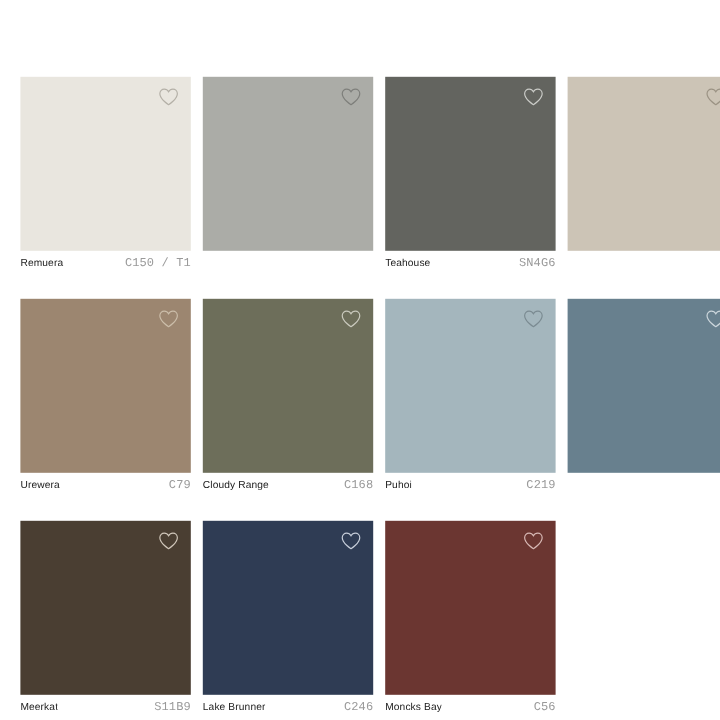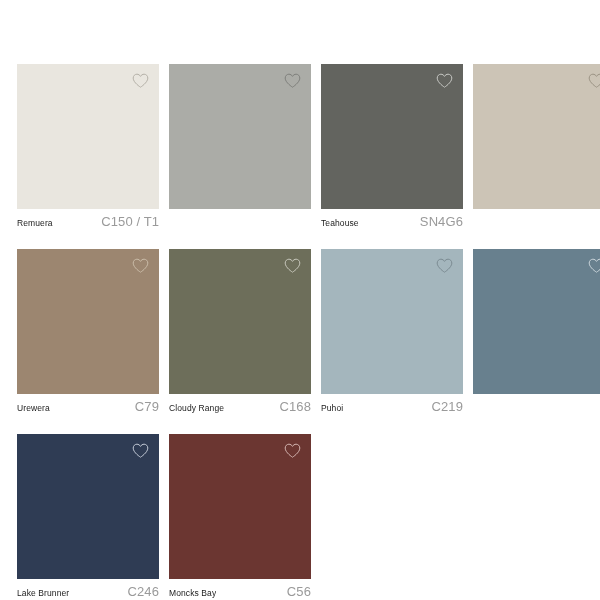--- a/index.html
+++ b/index.html
@@ -55,25 +55,26 @@
     height: 16px;
   }
   .swatch-name {
     font-size: 8.5px;
     color: #1b1b1b;
     letter-spacing: 0.1px;
     white-space: nowrap;
     overflow: hidden;
   }
   .swatch-code {
-    font-size: 13px;
+    font-size: 10px;
     color: #9a9a9a;
     letter-spacing: 0.1px;
     white-space: nowrap;
     padding-left: 4px;
+    font-family: Liberation Mono, monospace;
   }
 </style>
 </head>
 <body>
 
 <div id="swatch-grid">
     <div class="swatch-card">
       <div class="swatch-color" style="background: rgb(233, 230, 223);">
         <span class="fav-icon">
           <svg viewBox="0 0 17 16" xmlns="http://www.w3.org/2000/svg">
@@ -159,20 +160,33 @@
     <div class="swatch-card">
       <div class="swatch-color" style="background: rgb(104, 128, 142);">
         <span class="fav-icon">
           <svg viewBox="0 0 17 16" xmlns="http://www.w3.org/2000/svg">
             <path d="M8.5 14.2 C8.5 14.2 1.2 9.6 1.2 5.1 C1.2 2.8 2.9 1.2 4.9 1.2 C6.4 1.2 7.8 2.1 8.5 3.4 C9.2 2.1 10.6 1.2 12.1 1.2 C14.1 1.2 15.8 2.8 15.8 5.1 C15.8 9.6 8.5 14.2 8.5 14.2 Z" fill="none" stroke="#ccd6dc" stroke-width="1"></path>
           </svg>
         </span>
       </div>
     </div>
     <div class="swatch-card">
+      <div class="swatch-color" style="background: rgb(74, 62, 50);">
+        <span class="fav-icon">
+          <svg viewBox="0 0 17 16" xmlns="http://www.w3.org/2000/svg">
+            <path d="M8.5 14.2 C8.5 14.2 1.2 9.6 1.2 5.1 C1.2 2.8 2.9 1.2 4.9 1.2 C6.4 1.2 7.8 2.1 8.5 3.4 C9.2 2.1 10.6 1.2 12.1 1.2 C14.1 1.2 15.8 2.8 15.8 5.1 C15.8 9.6 8.5 14.2 8.5 14.2 Z" fill="none" stroke="#cfc5b9" stroke-width="1"></path>
+          </svg>
+        </span>
+      </div>
+      <div class="swatch-meta">
+        <span class="swatch-name">Meerkat</span>
+        <span class="swatch-code">S11B9</span>
+      </div>
+    </div>
+    <div class="swatch-card">
       <div class="swatch-color" style="background: rgb(47, 60, 84);">
         <span class="fav-icon">
           <svg viewBox="0 0 17 16" xmlns="http://www.w3.org/2000/svg">
             <path d="M8.5 14.2 C8.5 14.2 1.2 9.6 1.2 5.1 C1.2 2.8 2.9 1.2 4.9 1.2 C6.4 1.2 7.8 2.1 8.5 3.4 C9.2 2.1 10.6 1.2 12.1 1.2 C14.1 1.2 15.8 2.8 15.8 5.1 C15.8 9.6 8.5 14.2 8.5 14.2 Z" fill="none" stroke="#c5ccd8" stroke-width="1"></path>
           </svg>
         </span>
       </div>
       <div class="swatch-meta">
         <span class="swatch-name">Lake Brunner</span>
         <span class="swatch-code">C246</span>

